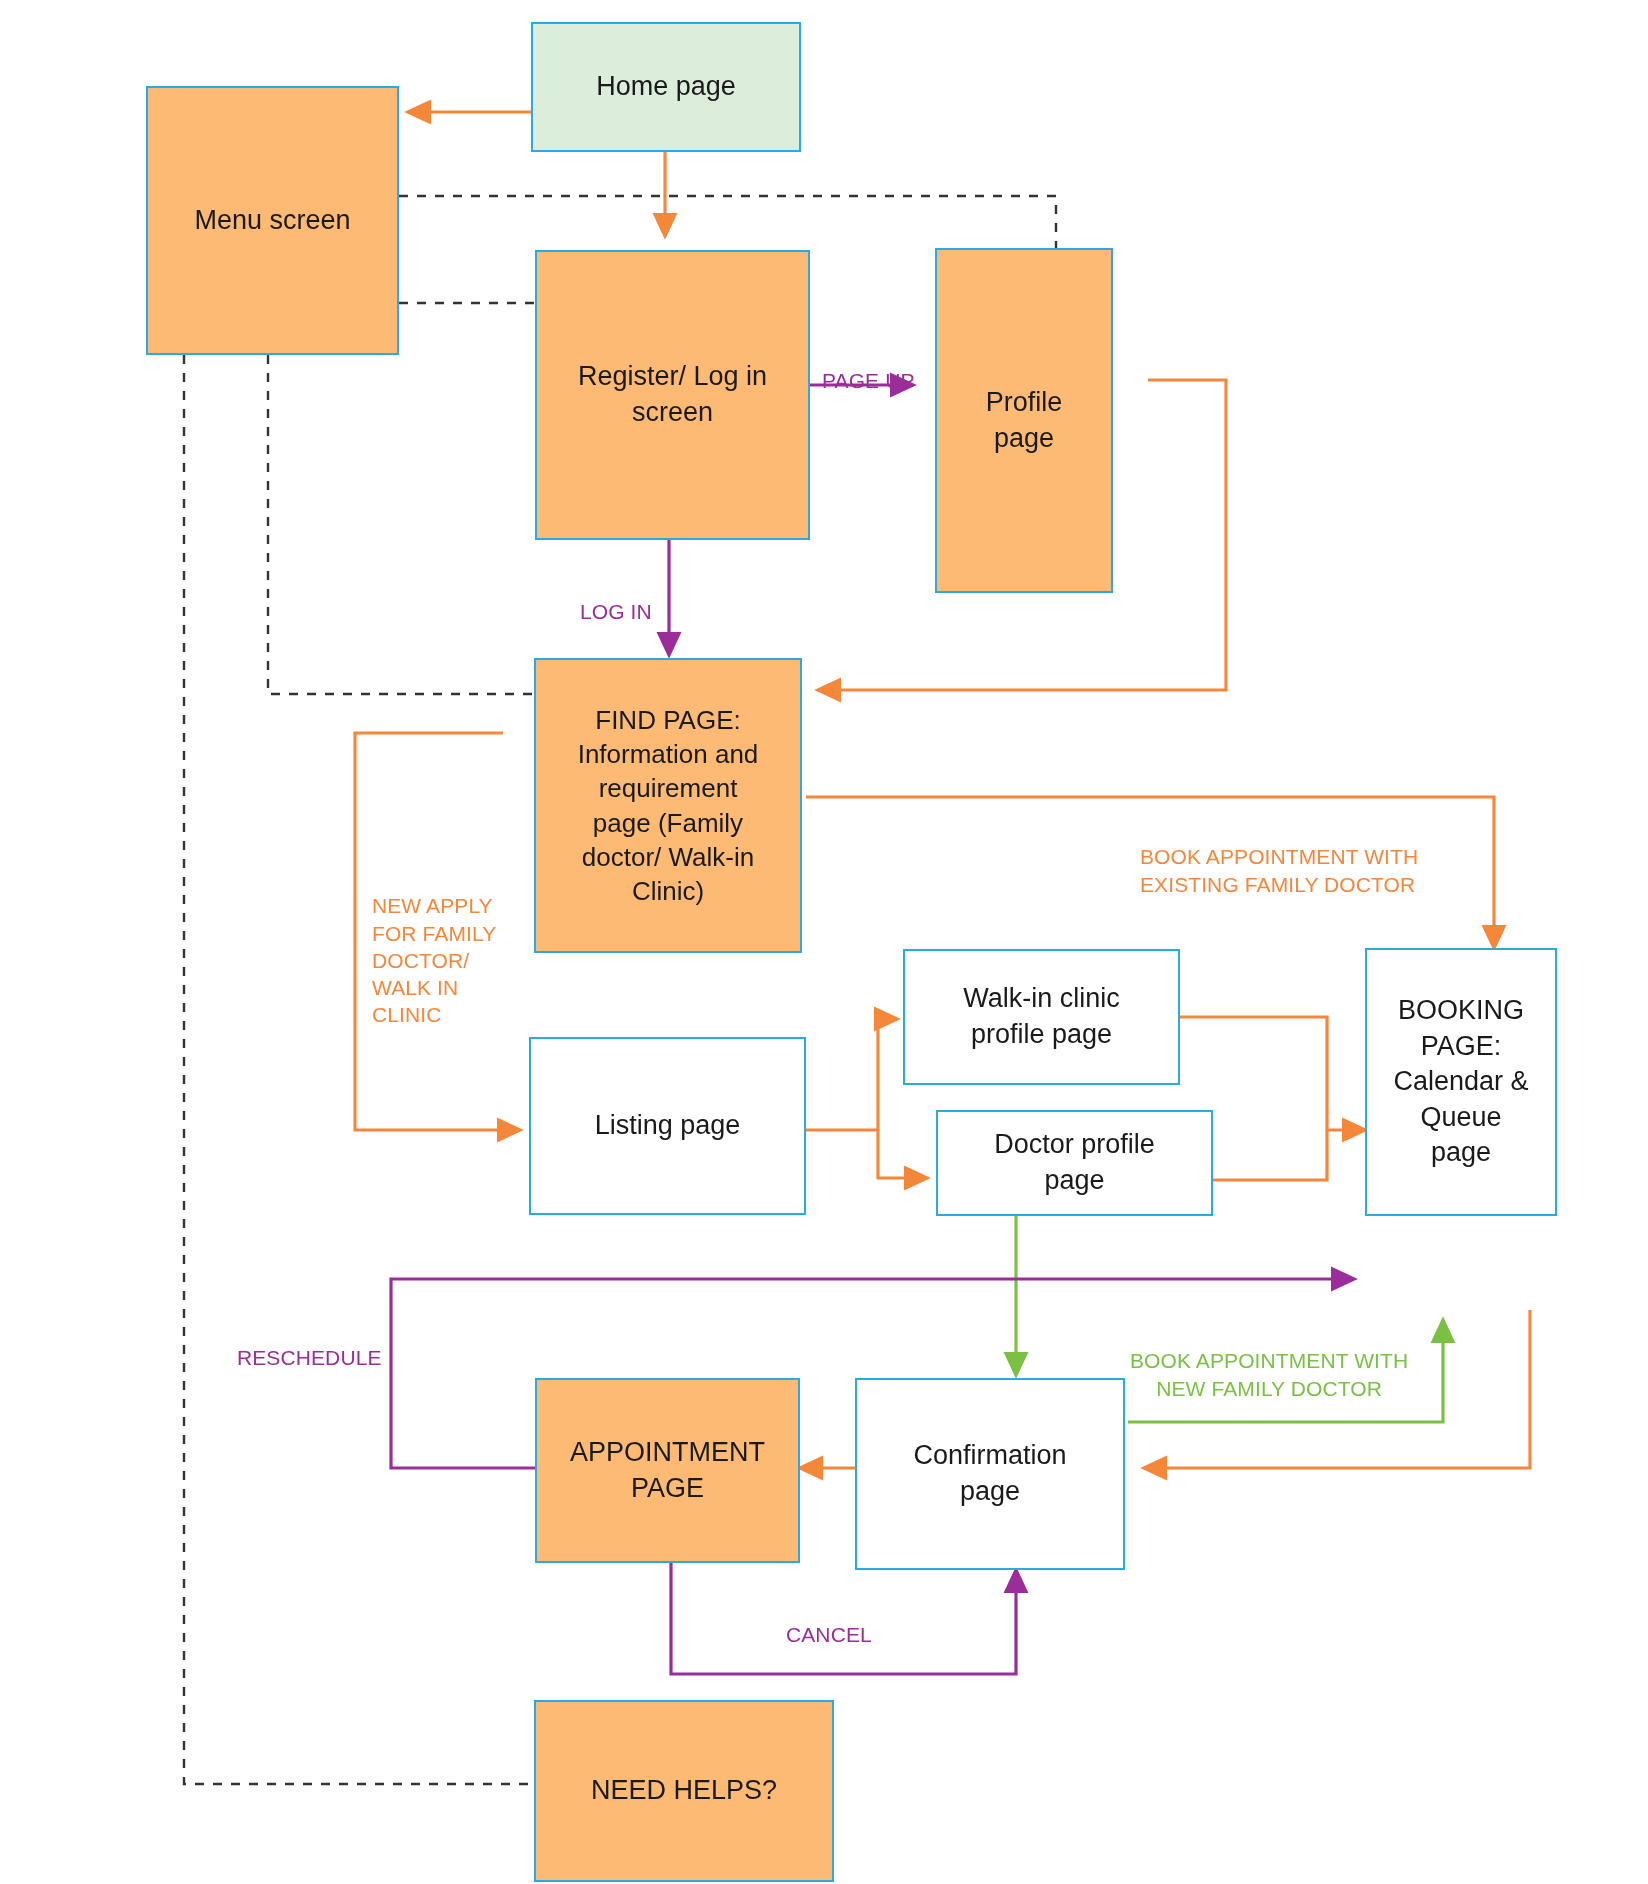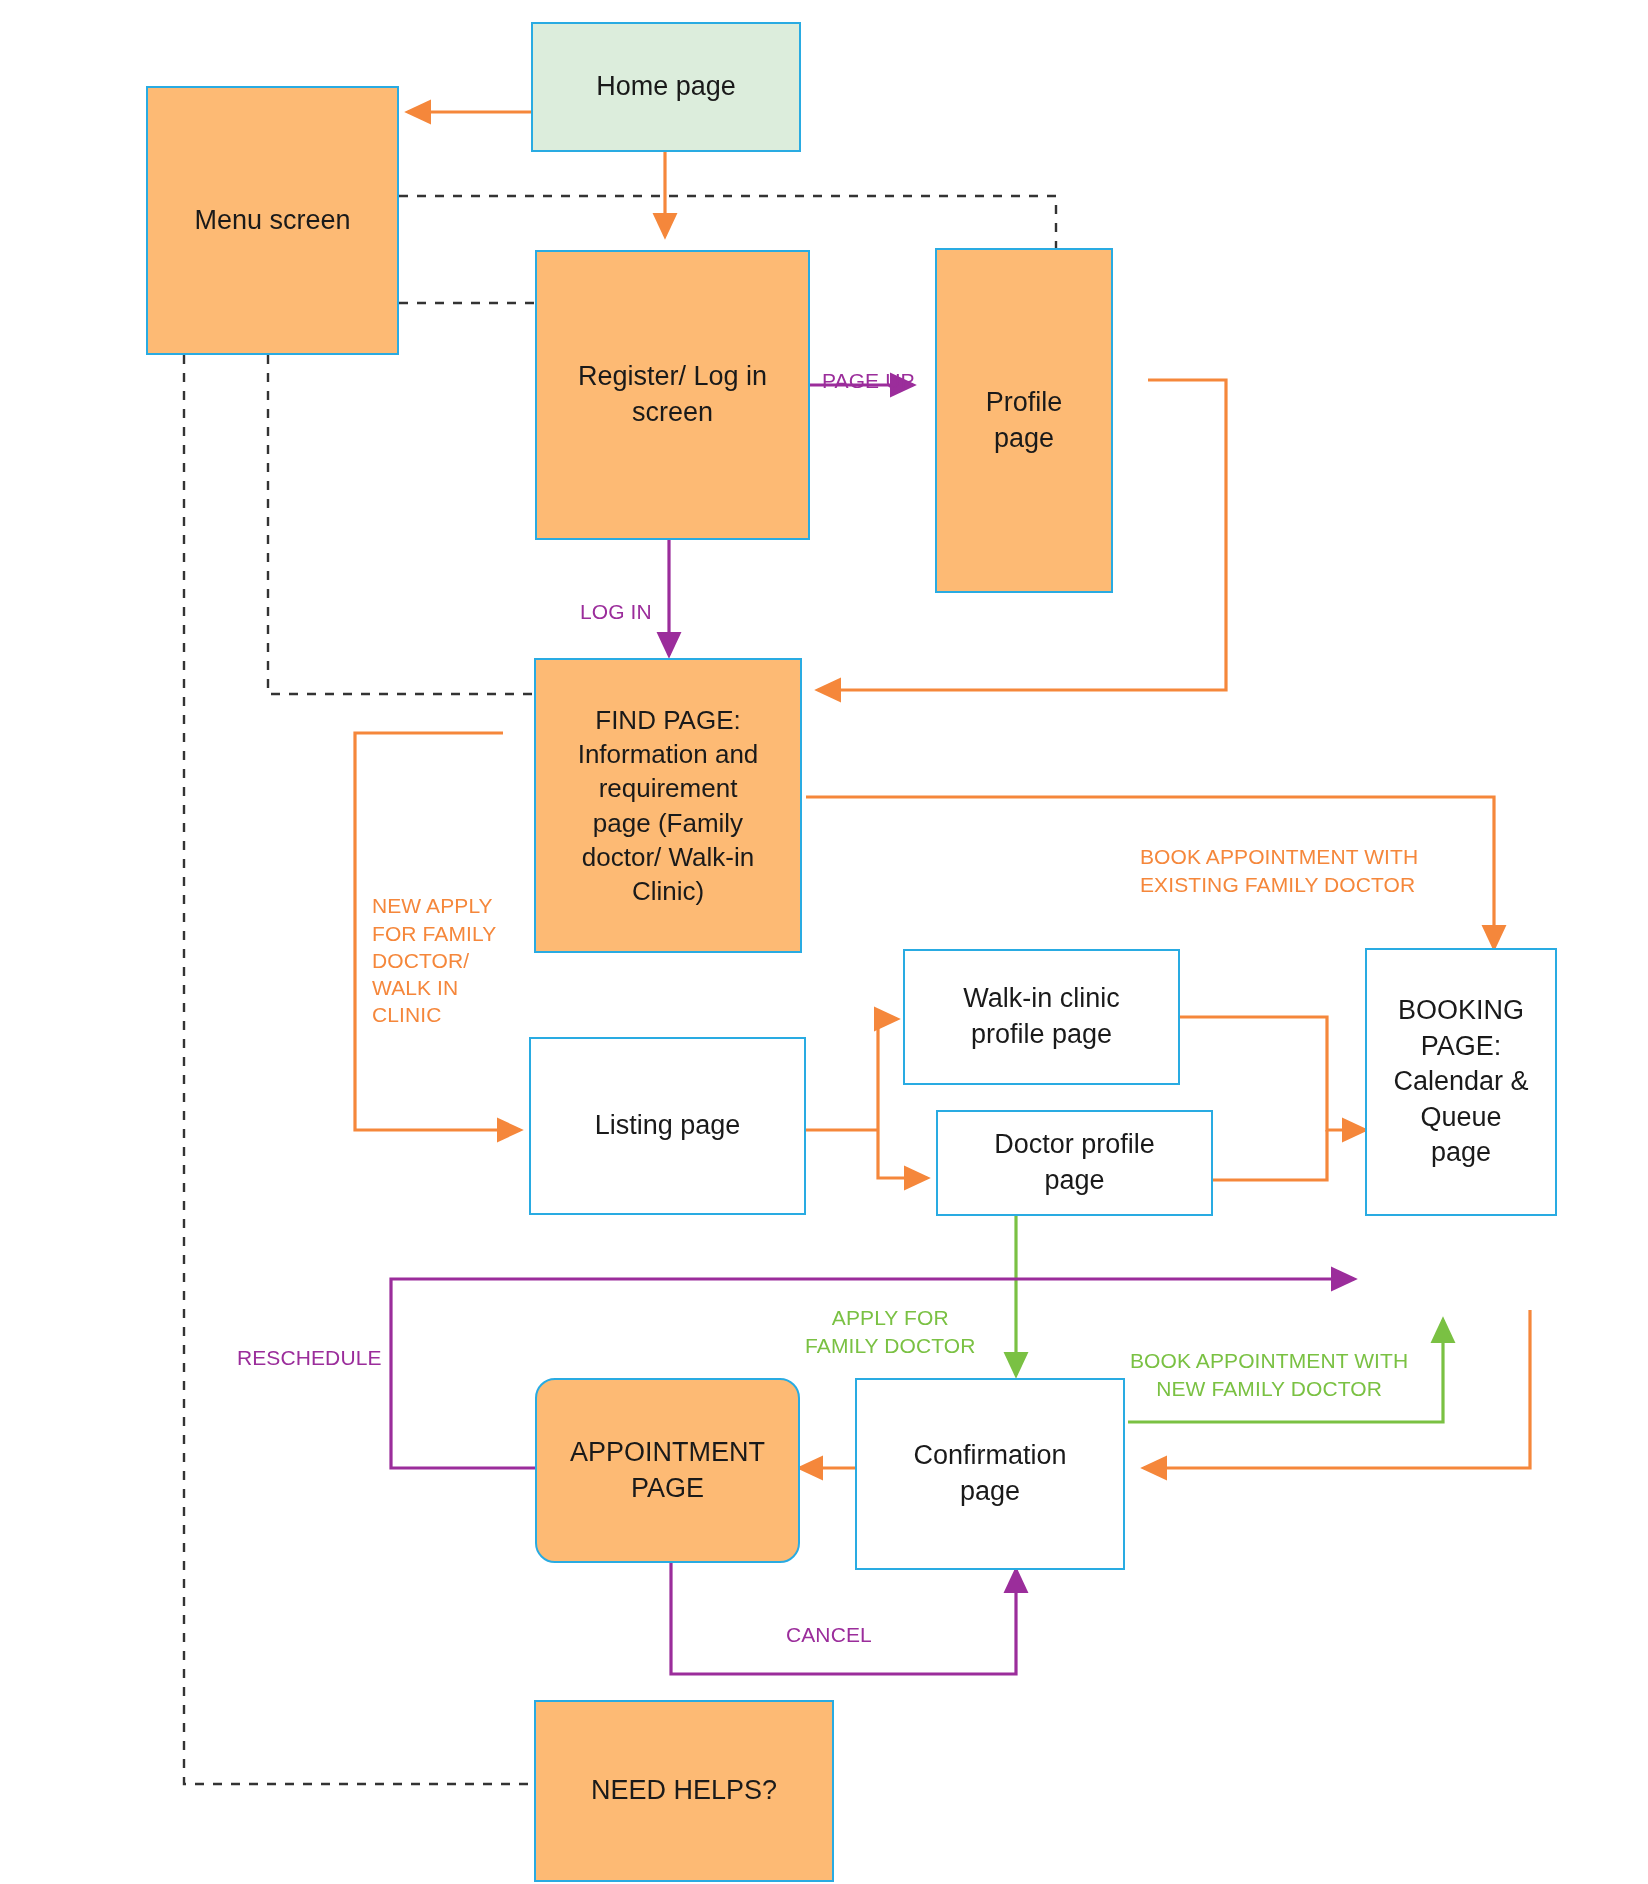--- a/index.html
+++ b/index.html
@@ -157,21 +157,21 @@
   </div>
 
   <div class="node white" style="left:1365px; top:948px; width:192px; height:268px; font-size:27px;">
     <span class="label">BOOKING
 PAGE:
 Calendar &amp;
 Queue
 page</span>
   </div>
 
-  <div class="node yellow" style="left:535px; top:1378px; width:265px; height:185px; font-size:27px;border-radius:20px;">
+  <div class="node yellow" style="left:535px; top:1378px; width:265px; height:185px; font-size:27px;">
     <span class="label">APPOINTMENT
 PAGE</span>
   </div>
 
   <div class="node white" style="left:855px; top:1378px; width:270px; height:192px; font-size:27px;">
     <span class="label">Confirmation
 page</span>
   </div>
 
   <div class="node yellow" style="left:534px; top:1700px; width:300px; height:182px; font-size:27px;">
@@ -192,24 +192,20 @@
 DOCTOR/
 WALK IN
 CLINIC</span>
   </div>
 
   <div class="edge-label orange" style="left:1140px; top:816px; font-size:21px; text-align:left;">
     <span>BOOK APPOINTMENT WITH
 EXISTING FAMILY DOCTOR</span>
   </div>
 
-  <div class="edge-label green" style="left:805px; top:1277px; font-size:21px; text-align:center;">
-    <span>APPLY FOR
-FAMILY DOCTOR</span>
-  </div>
 
   <div class="edge-label green" style="left:1130px; top:1320px; font-size:21px; text-align:center;">
     <span>BOOK APPOINTMENT WITH
 NEW FAMILY DOCTOR</span>
   </div>
 
   <div class="edge-label purple" style="left:237px; top:1317px; font-size:21px;">
     <span>RESCHEDULE</span>
   </div>
 

